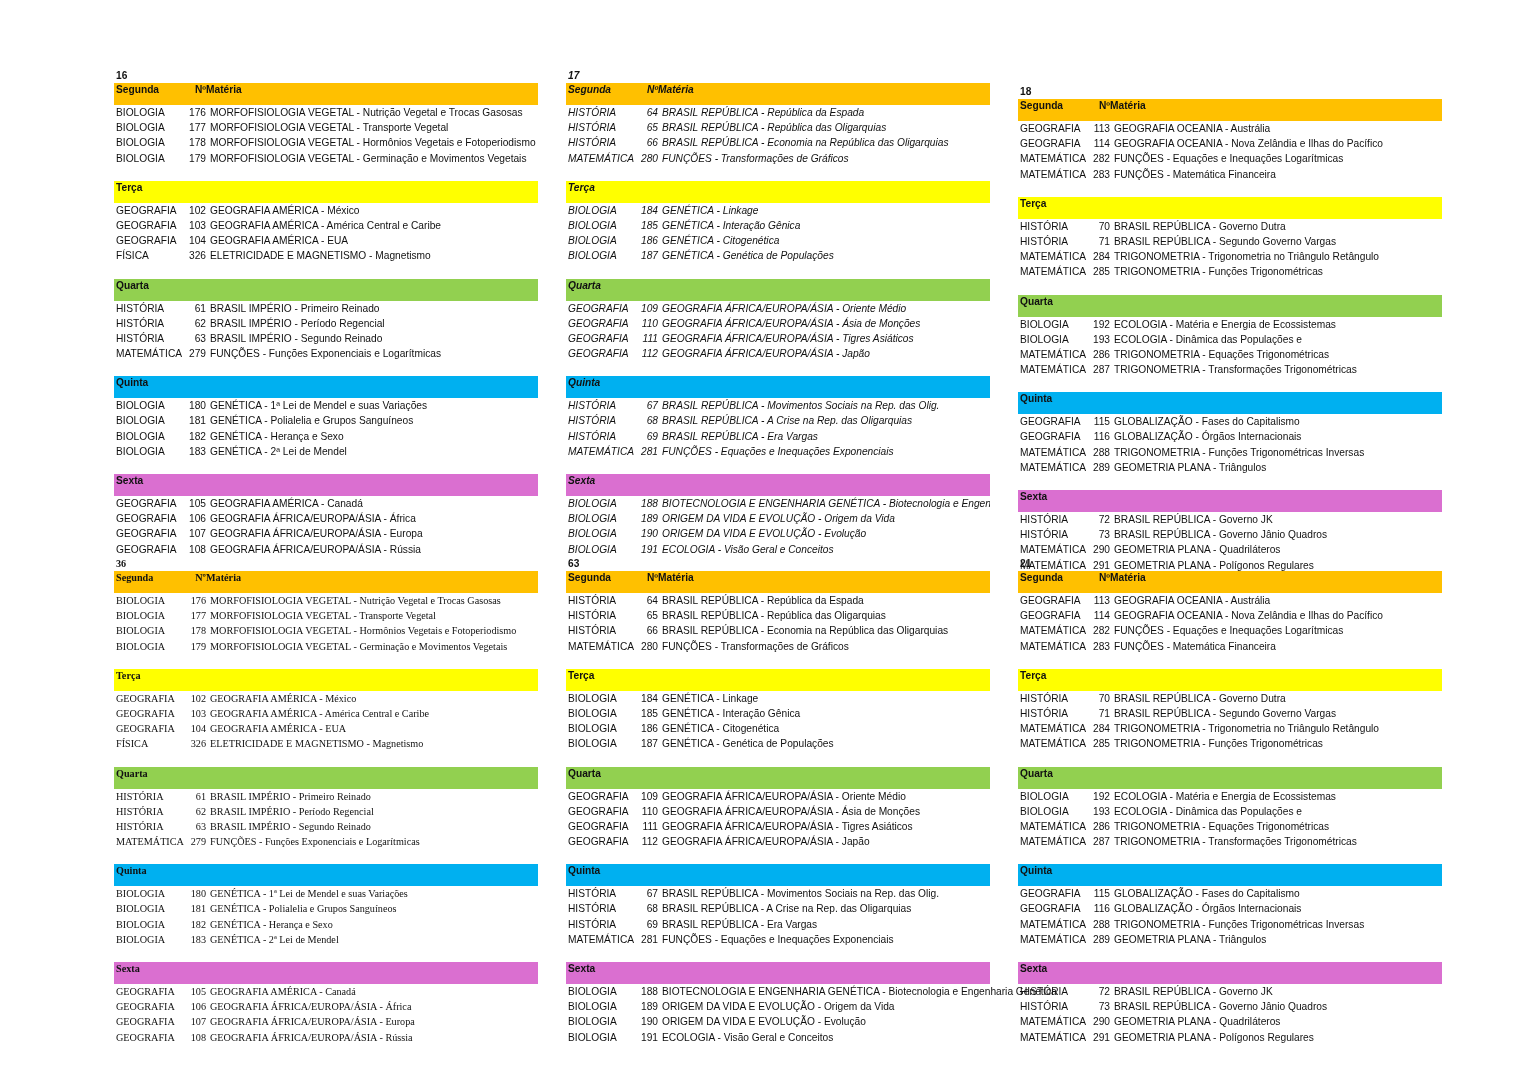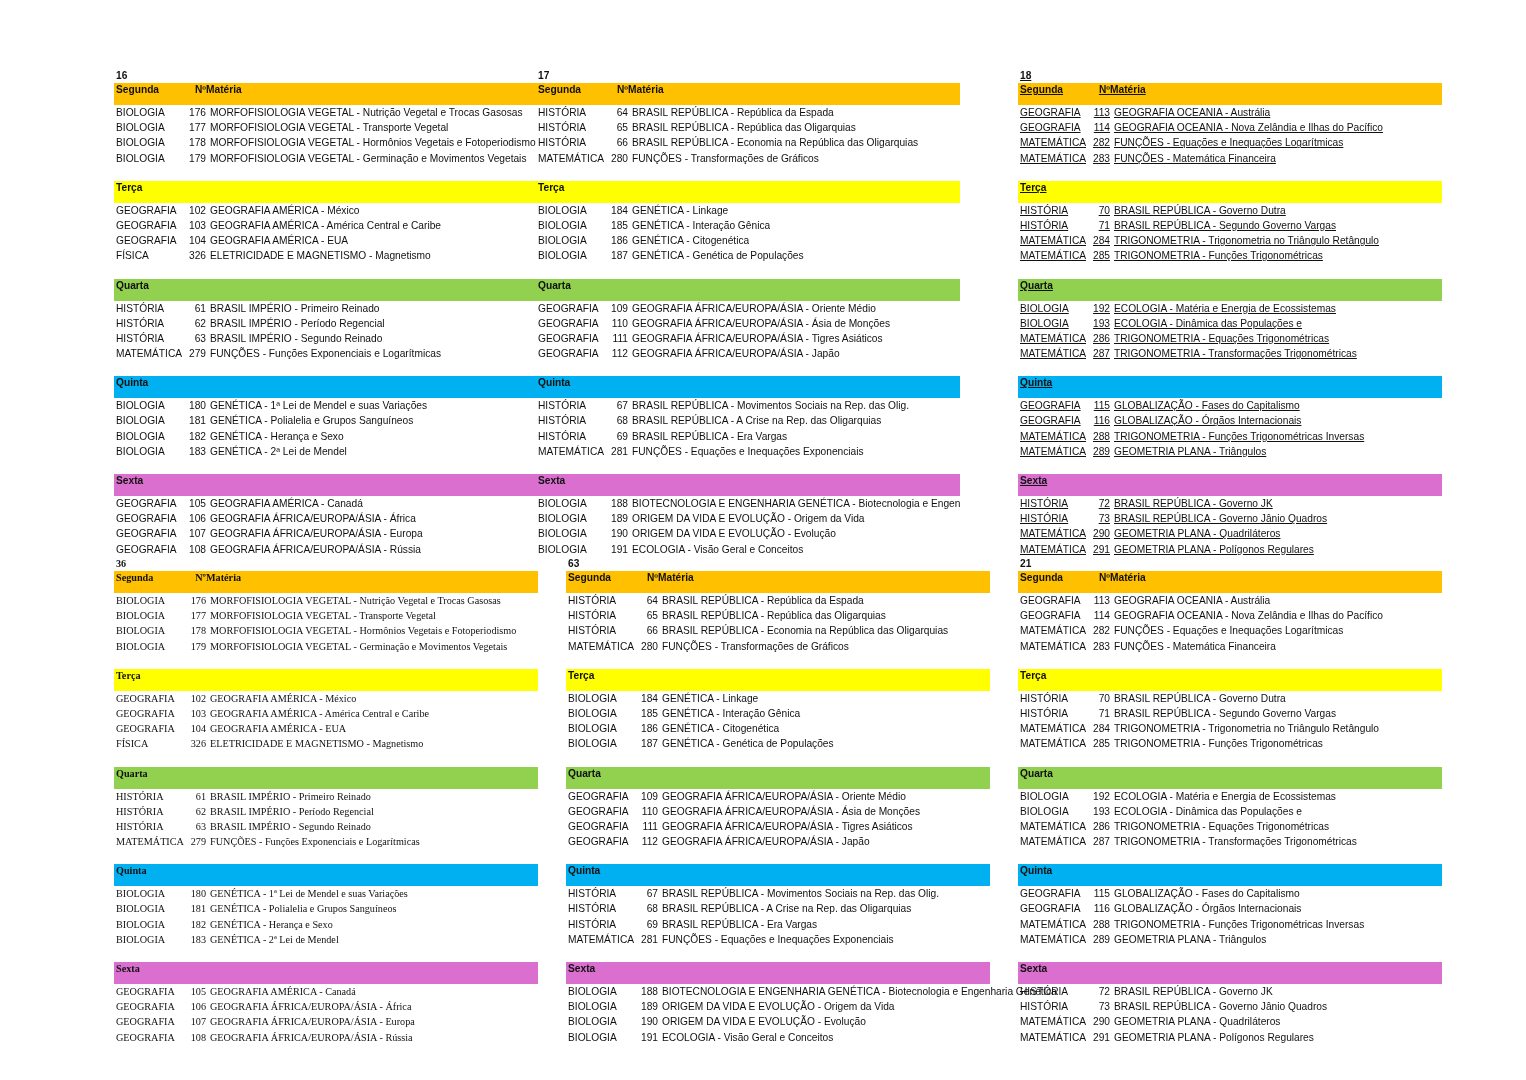--- a/index.html
+++ b/index.html
@@ -144,21 +144,21 @@
           <span class="c-num">107</span>
           <span class="c-mat">GEOGRAFIA ÁFRICA/EUROPA/ÁSIA - Europa</span>
         </div>
         <div class="row">
           <span class="c-subj">GEOGRAFIA</span>
           <span class="c-num">108</span>
           <span class="c-mat">GEOGRAFIA ÁFRICA/EUROPA/ÁSIA - Rússia</span>
         </div>
       </div>
     </div>
-    <div class="week clip" style="left: 536px; top: 68px;">
+    <div class="week clip" style="left: 566px; top: 68px; font-style: italic;">
       <div class="week-num">17</div>
       <div class="day">
         <div class="day-header" style="background: rgb(255, 192, 0);">
           <span class="h-subj">Segunda</span>
           <span class="h-num">Nº</span>
           <span>Matéria</span>
         </div>
         <div class="row">
           <span class="c-subj">HISTÓRIA</span>
           <span class="c-num">64</span>
@@ -274,21 +274,21 @@
           <span class="c-num">190</span>
           <span class="c-mat">ORIGEM DA VIDA E EVOLUÇÃO - Evolução</span>
         </div>
         <div class="row">
           <span class="c-subj">BIOLOGIA</span>
           <span class="c-num">191</span>
           <span class="c-mat">ECOLOGIA - Visão Geral e Conceitos</span>
         </div>
       </div>
     </div>
-    <div class="week" style="left: 1018px; top: 68px; text-decoration: underline;">
+    <div class="week" style="left: 1018px; top: 84px;">
       <div class="week-num">18</div>
       <div class="day">
         <div class="day-header" style="background: rgb(255, 192, 0);">
           <span class="h-subj">Segunda</span>
           <span class="h-num">Nº</span>
           <span>Matéria</span>
         </div>
         <div class="row">
           <span class="c-subj">GEOGRAFIA</span>
           <span class="c-num">113</span>

